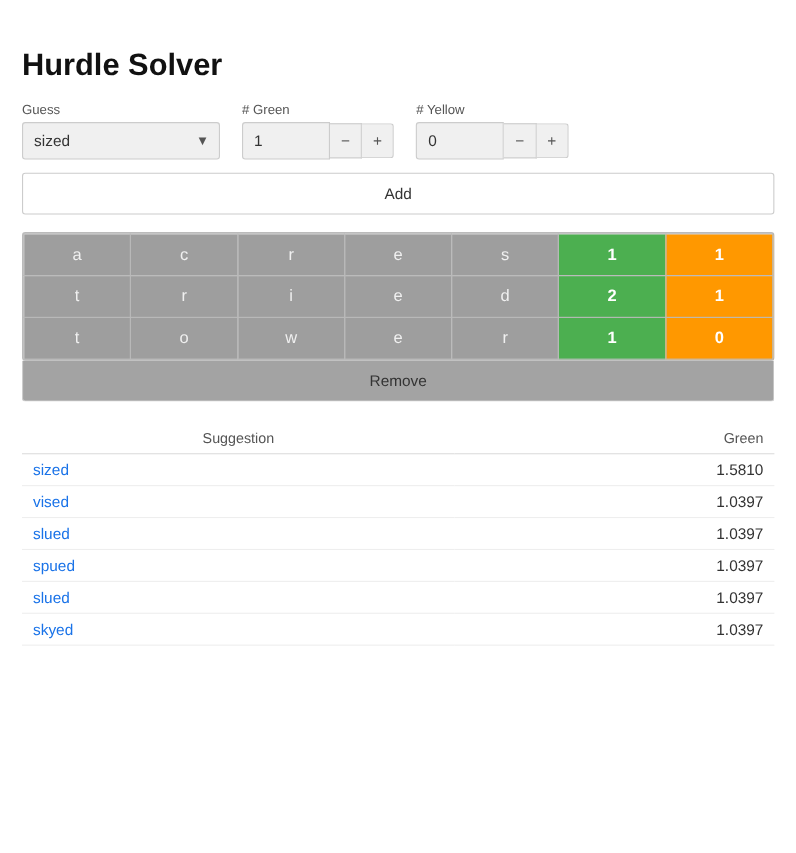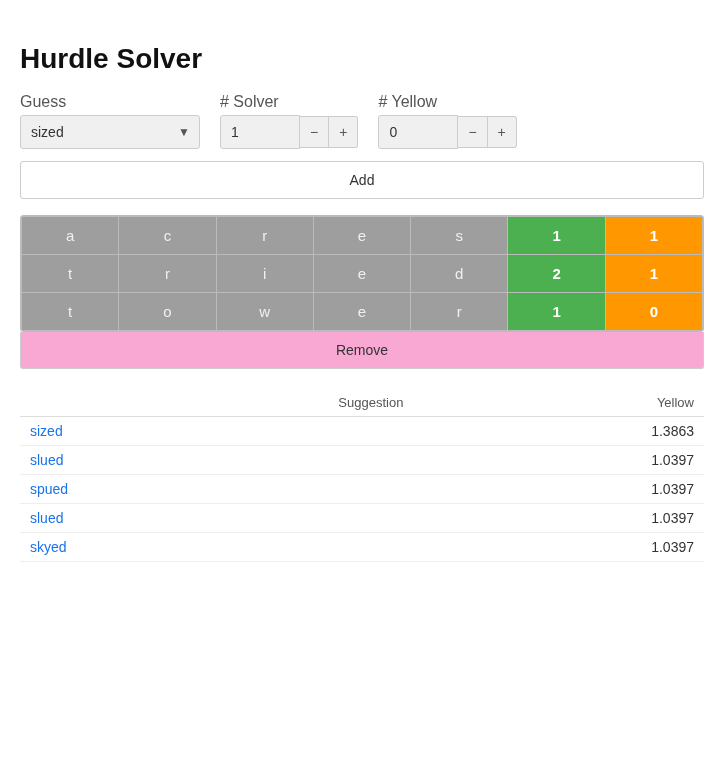--- a/index.html
+++ b/index.html
@@ -22,21 +22,21 @@
       gap: 20px;
       align-items: flex-end;
       margin-bottom: 12px;
     }
     .form-group {
       display: flex;
       flex-direction: column;
       gap: 4px;
     }
     .form-group label {
-      font-size: 16px;
+      font-size: 12px;
       color: #555;
     }
     .select-wrapper {
       position: relative;
       display: inline-block;
     }
     .select-wrapper select {
       appearance: none;
       -webkit-appearance: none;
       background: #f0f0f0;
@@ -122,36 +122,36 @@
     }
     .guesses-table td.orange {
       background: #ff9800;
       color: #fff;
       font-weight: bold;
     }
     .remove-btn {
       display: block;
       width: 100%;
       padding: 10px;
-      background: #f9a8d4;
+      background: #a3a3a3;
       border: 1px solid #ccc;
       border-top: none;
       border-radius: 0 0 3px 3px;
       font-size: 14px;
       cursor: pointer;
       text-align: center;
       margin-bottom: 20px;
       color: #333;
     }
     .suggestions-table {
       width: 100%;
       border-collapse: collapse;
     }
     .suggestions-table th {
-      text-align: right;
+      text-align: center;
       padding: 6px 10px;
       font-weight: normal;
       color: #555;
       font-size: 13px;
       border-bottom: 1px solid #ddd;
     }
     .suggestions-table th.score-col {
       text-align: right;
     }
     .suggestions-table td {
@@ -197,21 +197,21 @@
         <option>speed</option>
         <option>slued</option>
         <option>skyed</option>
         <option>sited</option>
       </select>
       <span class="select-arrow">▼</span>
     </div>
   </div>
 
   <div class="form-group">
-    <label># Solver</label>
+    <label># Green</label>
     <div class="number-control">
       <div class="number-input">1</div>
       <button class="num-btn">−</button>
       <button class="num-btn">+</button>
     </div>
   </div>
 
   <div class="form-group">
     <label># Yellow</label>
     <div class="number-control">
@@ -256,27 +256,31 @@
         </tr>
       </tbody>
   </table>
 </div>
 <button class="remove-btn">Remove</button>
 
 <table class="suggestions-table">
   <thead>
     <tr>
       <th>Suggestion</th>
-      <th class="score-col">Yellow</th>
+      <th class="score-col">Green</th>
     </tr>
   </thead>
   <tbody id="suggestions-tbody">
   <tr>
         <td class="word">sized</td>
-        <td class="score">1.3863</td>
+        <td class="score">1.5810</td>
+      </tr>
+      <tr>
+        <td class="word">vised</td>
+        <td class="score">1.0397</td>
       </tr>
       <tr>
         <td class="word">slued</td>
         <td class="score">1.0397</td>
       </tr>
       <tr>
         <td class="word">spued</td>
         <td class="score">1.0397</td>
       </tr>
       <tr>

